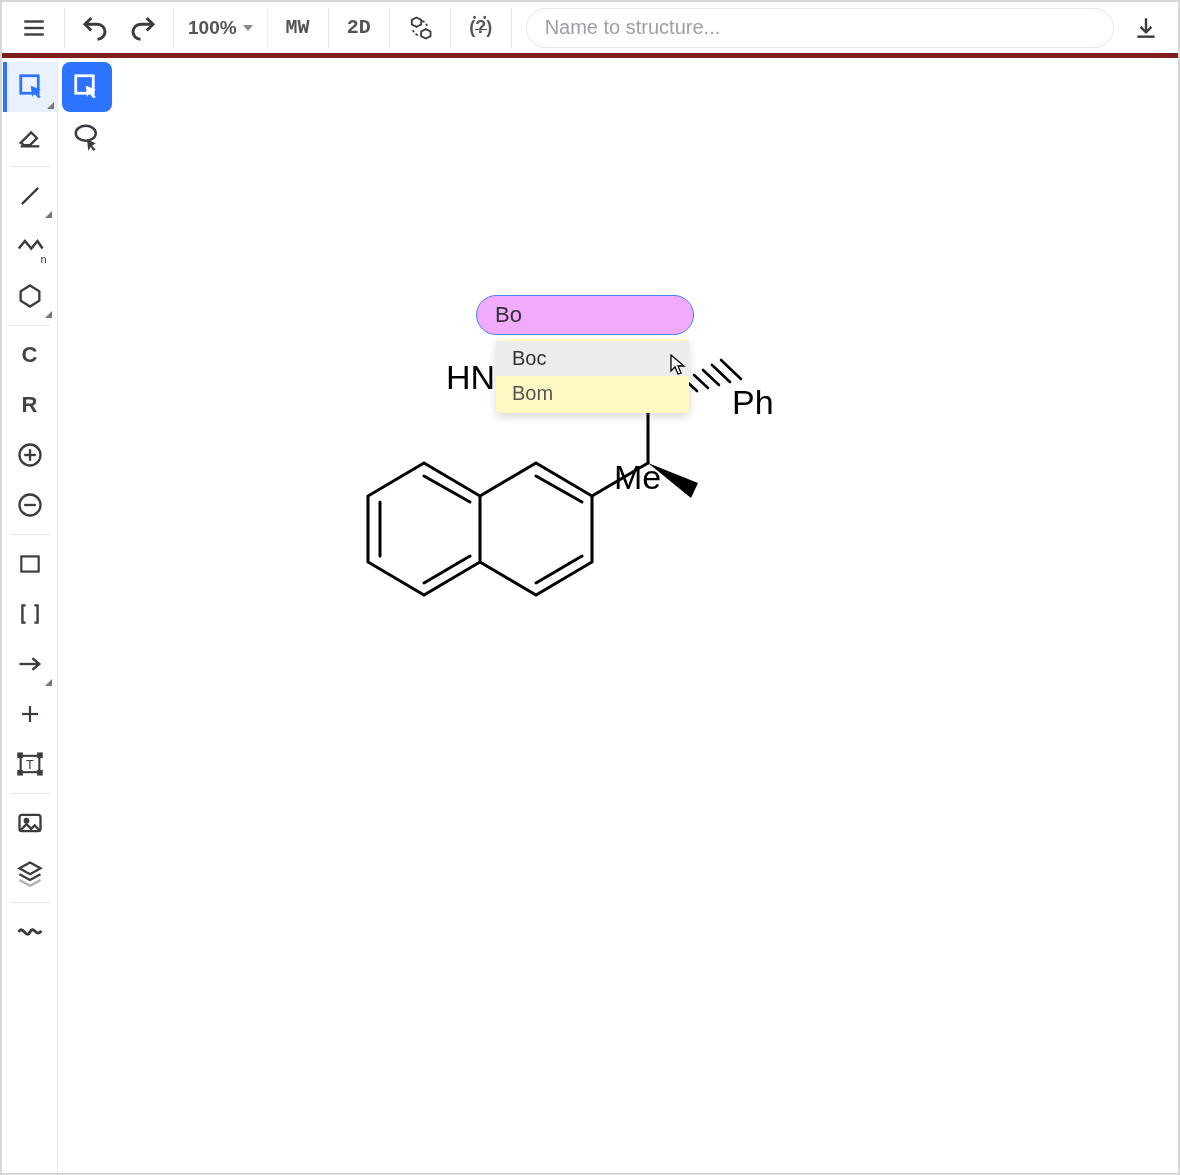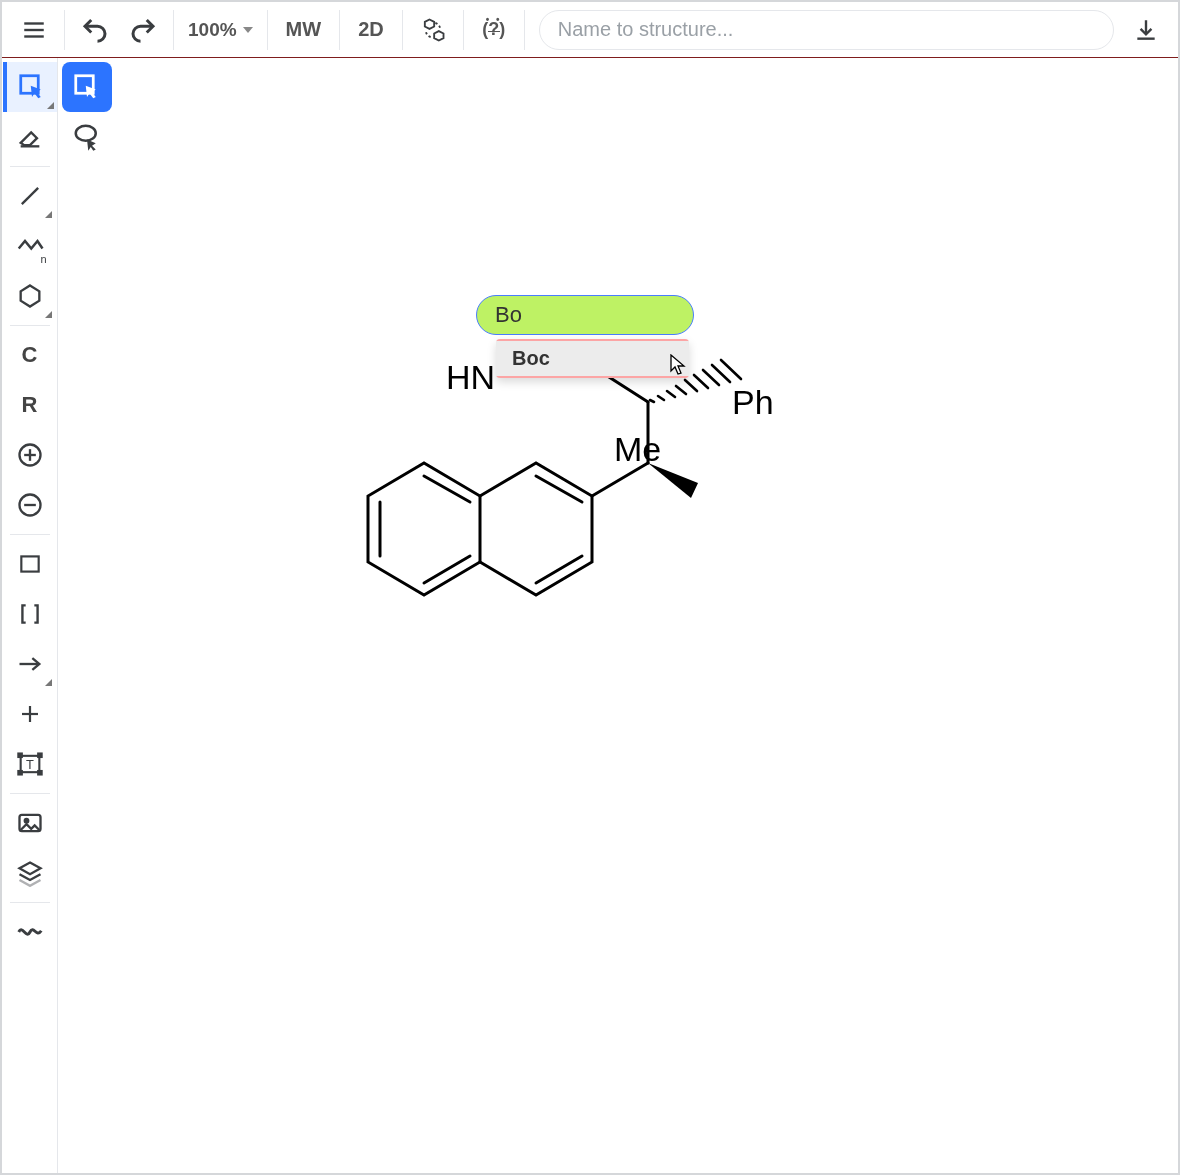--- a/index.html
+++ b/index.html
@@ -2,27 +2,27 @@
 <html><head>
 <meta charset="utf-8">
 <style>
   * { box-sizing: border-box; }
   html, body { margin:0; padding:0; font-family: Arial, Helvetica, sans-serif; }
   body { width:1180px; height:1175px; background:#fff; border:2px solid #d5d7da; }
 
   
   .top-toolbar {
     height:56px; display:flex; align-items:center; gap:0; padding:0 8px;
-    border-bottom:1px solid #7f1d1d;
+    border-bottom:5px solid #7f1d1d;
   }
   .tbtn {
     width:48px; height:48px; display:flex; align-items:center; justify-content:center;
     color:#3a3d40; border-radius:6px; cursor:pointer;
   }
-  .tbtn.txt { width:auto; padding:0 12px; font-weight:700; font-size:20px; color:#555; }
+  .tbtn.txt { width:auto; padding:0 12px; font-weight:700; font-size:20px; color:#555;font-family:Liberation Mono, monospace; }
   .tbtn svg { stroke:#3a3d40; }
   .sep { width:1px; height:40px; background:#e5e7eb; margin:0 6px; }
   .zoom {
     display:flex; align-items:center; gap:6px; font-weight:700; font-size:19px; color:#555;
     padding:0 8px; cursor:pointer;
   }
   .zoom .caret { width:0; height:0; border-left:5px solid transparent; border-right:5px solid transparent; border-top:6px solid #888; }
   .name-input {
     flex:1; margin:0 8px; height:40px; border:1px solid #e5e7eb; border-radius:20px;
     padding:0 18px; font-size:20px; color:#9aa0a6; outline:none;
@@ -59,25 +59,25 @@
   .sec-btn.sel svg { stroke:#fff; }
 
   .canvas { flex:1; position:relative; overflow:hidden; }
 
   
   .mol-label { position:absolute; font-family:Arial; font-size:34px; color:#000; }
 
   
   .ac-input {
     position:absolute; width:218px; height:40px; border:1.5px solid #4a7dff; border-radius:20px;
-    background:#bef264; padding:0 18px; font-size:22px; color:#333; display:flex; align-items:center;
+    background:#f0abfc; padding:0 18px; font-size:22px; color:#333; display:flex; align-items:center;
   }
   .ac-list {
-    position:absolute; width:193px; background:#fca5a5; border-radius:4px;
-    box-shadow:0 4px 10px rgba(0,0,0,0.15); padding:2px 0;font-weight:bold;
+    position:absolute; width:193px; background:#fef9c3; border-radius:4px;
+    box-shadow:0 4px 10px rgba(0,0,0,0.15); padding:2px 0;
   }
   .ac-item { padding:6px 16px; font-size:20px; color:#555; cursor:pointer; }
   .ac-item.hl { background:#ececec; color:#333; }
 
   .cursor-arrow { position:absolute; width:18px; height:24px; }
 </style>
 </head>
 <body>
 
 <div class="top-toolbar">
@@ -290,26 +290,27 @@
           <line x1="396" y1="65" x2="410" y2="78"></line>
           <line x1="405" y1="60" x2="421" y2="75"></line>
           <line x1="414" y1="55" x2="432" y2="72"></line>
           <line x1="423" y1="50" x2="443" y2="69"></line>
         </g>
       </g>
     </svg>
 
     <div class="mol-label" style="left:388px; top:300px;">HN</div>
     <div class="mol-label" style="left:674px; top:325px;">Ph</div>
-    <div class="mol-label" style="left:556px; top:372px;">Me</div>
+    <div class="mol-label" style="left:556px; top:400px;">Me</div>
 
     <div class="ac-input" style="left:418px; top:237px;">
       <span>Bo</span>
     </div>
     <div class="ac-list" style="left:438px; top:281px;">
       <div class="ac-item hl">Boc</div>
+      <div class="ac-item">Bom</div>
     </div>
 
     <svg class="cursor-arrow" style="left:612px; top:296px;" viewBox="0 0 18 24">
       <path d="M1 1 L1 17 L5 13 L8 20 L11 19 L8 12 L14 12 Z" fill="#fff" stroke="#000" stroke-width="1.3"></path>
     </svg>
   </div>
 </div>
 
 </body></html>

